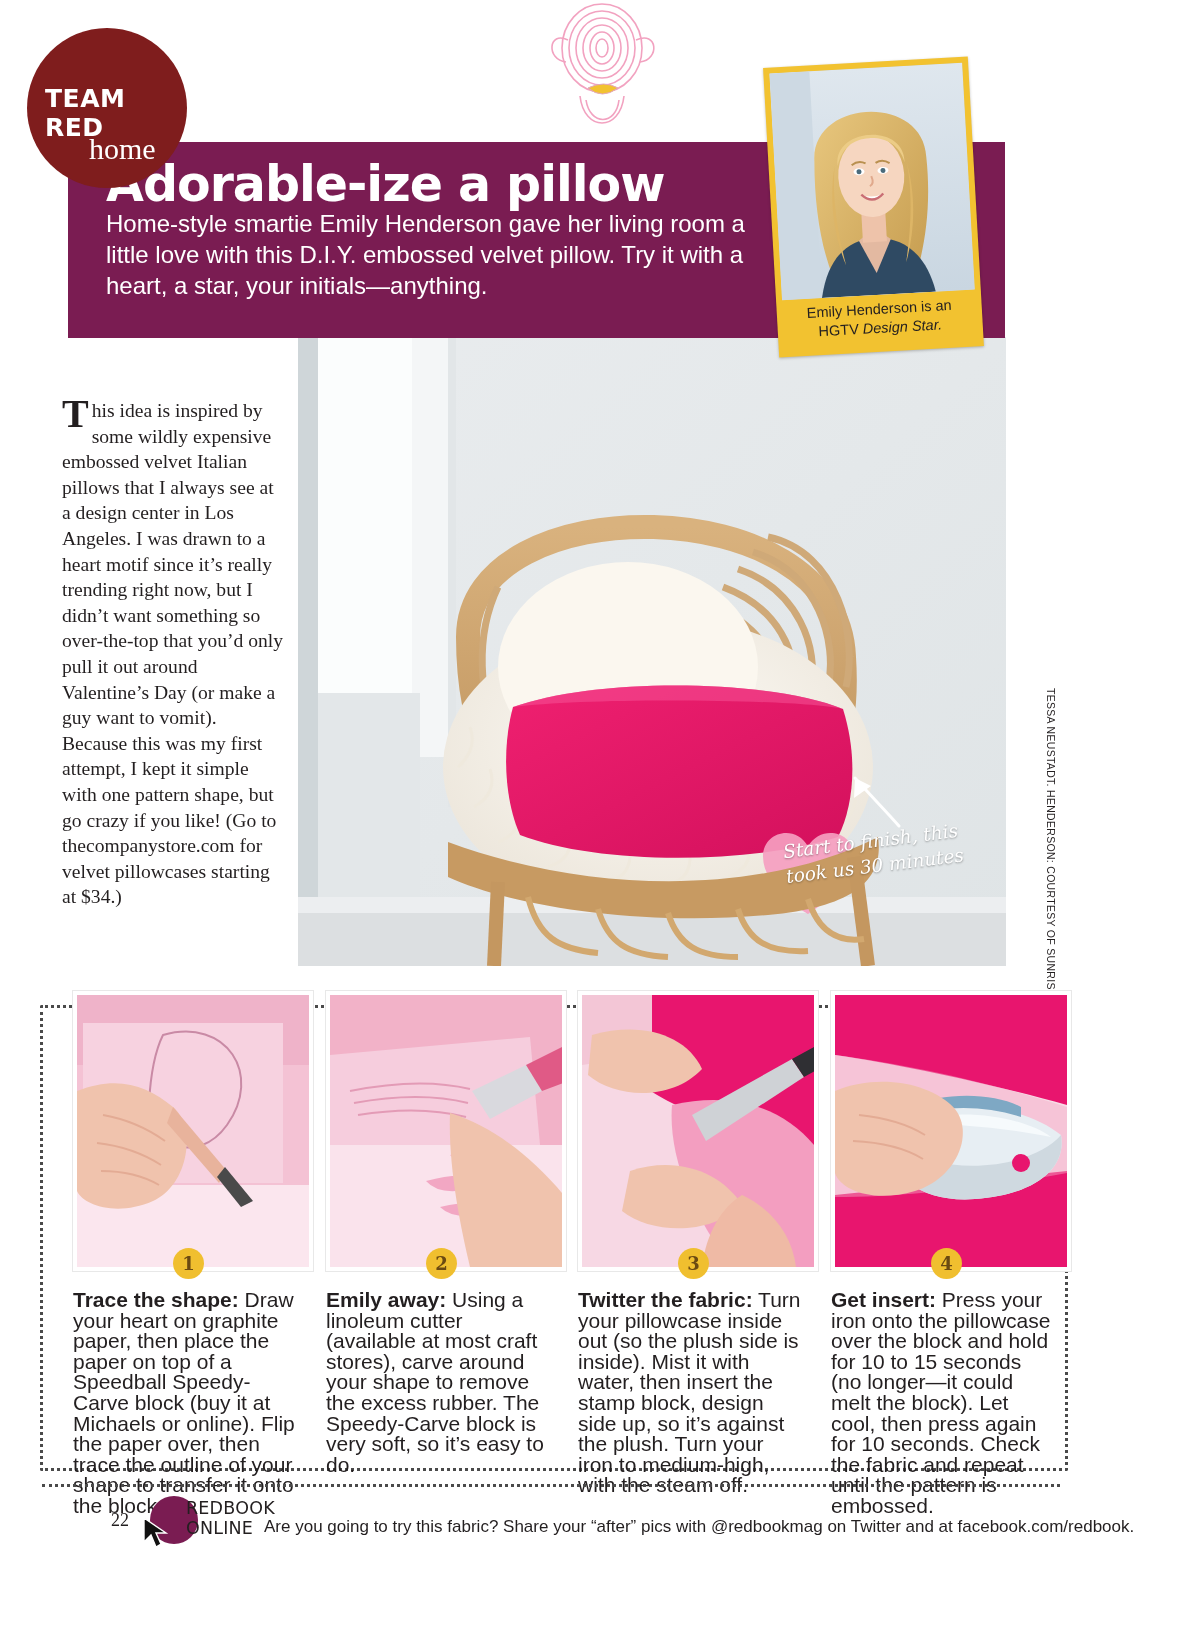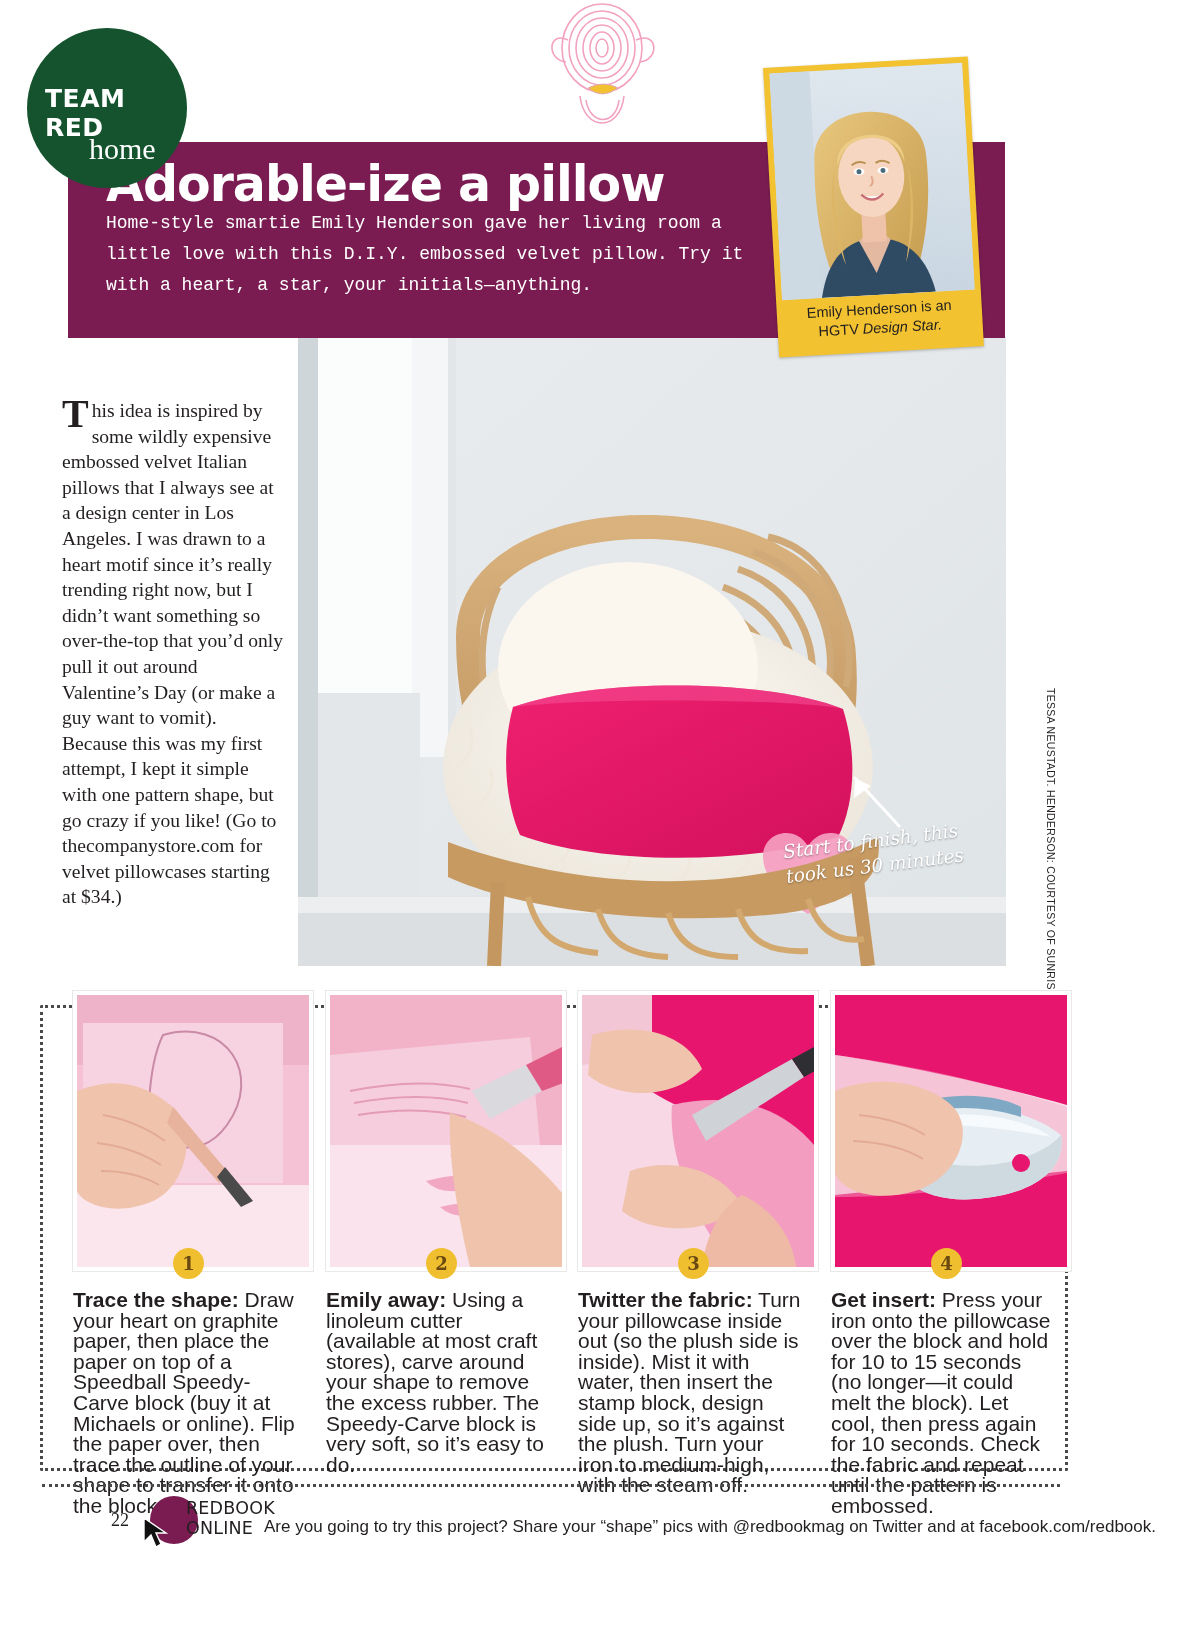--- a/index.html
+++ b/index.html
@@ -33,21 +33,21 @@
   }
 
   
   .badge {
     position: absolute;
     left: 27px;
     top: 28px;
     width: 160px;
     height: 160px;
     border-radius: 50%;
-    background: #14532d;
+    background: #7f1d1d;
     color: #fff;
     z-index: 9;
   }
   .badge .t1 {
     position: absolute;
     left: 18px;
     top: 56px;
     font-size: 25px;
     font-weight: bold;
     letter-spacing: .5px;
@@ -83,23 +83,23 @@
     letter-spacing: -1px;
     font-family: "DejaVu Sans", sans-serif;
   }
   .band p {
     margin: 0;
     position: absolute;
     left: 38px;
     top: 66px;
     width: 650px;
     color: #fff;
-    font-size: 18px;
+    font-size: 24px;
     line-height: 31px;
-    font-family: Liberation Mono, monospace;
+    font-family: Liberation Sans, sans-serif;
   }
 
   
   .photo-card {
     position: absolute;
     left: 771px;
     top: 62px;
     width: 205px;
     height: 290px;
     background: #f2c230;
@@ -587,16 +587,16 @@
     <div class="rb-dot"></div>
     <div class="rb-cursor">
       <svg width="34" height="34" viewBox="0 0 34 34">
         <path d="M4 2 L4 26 L11 19 L16 31 L21 28 L16 17 L26 17 Z" fill="#111" stroke="#fff" stroke-width="1.4"></path>
       </svg>
     </div>
     <div class="rb-word">
       <span>REDBOOK</span><br>
       <span>ONLINE</span>
     </div>
-    <div class="rb-text">Are you going to try this project? Share your “shape” pics with @redbookmag on Twitter and at facebook.com/redbook.</div>
+    <div class="rb-text">Are you going to try this fabric? Share your “after” pics with @redbookmag on Twitter and at facebook.com/redbook.</div>
   </div>
 
 </div>
 
 </body></html>

